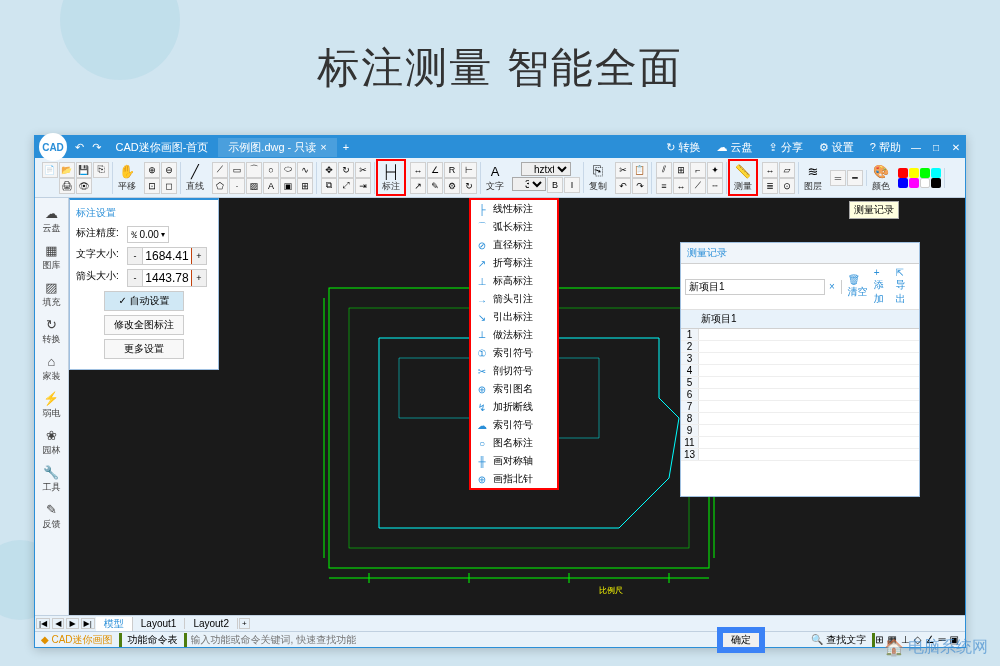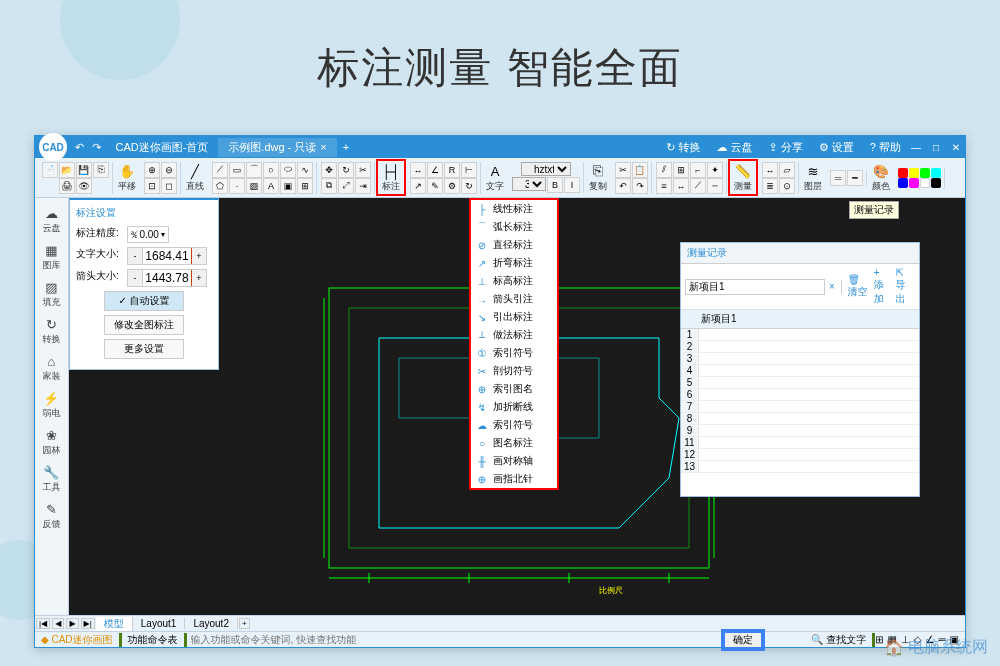--- a/index.html
+++ b/index.html
@@ -56,21 +56,21 @@
 .list-row { display: flex; border-bottom: 1px solid #eee; font-size: 10px; }
 .row-num { width: 18px; text-align: center; background: #f0f5fa; border-right: 1px solid #e0e0e0; }
 .tooltip { position: absolute; background: #ffffe0; border: 1px solid #aaa; padding: 1px 4px; font-size: 10px; z-index: 30; }
 .bottom-tabs { height: 16px; background: #e8f2fa; display: flex; align-items: center; font-size: 10px; border-top: 1px solid #c0d0e0; }
 .bottom-tabs .nav { padding: 0 2px; cursor: pointer; border: 1px solid #ccc; margin: 0 1px; font-size: 8px; }
 .bottom-tabs .btab { padding: 0 8px; cursor: pointer; border-right: 1px solid #ccc; }
 .bottom-tabs .btab.active { background: #fff; color: #2b8fd8; }
 .statusbar { height: 16px; background: #e8f2fa; display: flex; align-items: center; font-size: 10px; border-top: 1px solid #c0d0e0; }
 .status-item { padding: 0 6px; border-right: 3px solid #4d7c0f; }
 .status-input { flex: 1; border: none; background: transparent; font-size: 10px; padding: 0 4px; }
-.status-btn { padding: 0 8px; border: 4px solid #3b82f6; background: #f0f0f0; font-size: 10px; cursor: pointer; }
+.status-btn { padding: 0 8px; border: 6px solid #3b82f6; background: #f0f0f0; font-size: 10px; cursor: pointer; }
 .status-right { margin-left: auto; display: flex; gap: 4px; padding-right: 6px; }
 .cad-drawing { position: absolute; top: 80px; left: 250px; width: 400px; height: 330px; }
 .cad-drawing svg { width: 100%; height: 100%; }
 .watermark { position: absolute; bottom: 8px; right: 12px; font-size: 16px; color: #4a90d0; opacity: 0.7; display: flex; align-items: center; gap: 4px; }
 .color-swatch { width: 10px; height: 10px; border-radius: 2px; }
 .colors-row { display: flex; gap: 1px; }
 </style>
 </head>
 <body>
 
@@ -507,24 +507,20 @@
         </div>
         <div class="list-row">
           <div class="row-num">9</div>
           <div style="flex:1"></div>
         </div>
         <div class="list-row">
           <div class="row-num">11</div>
           <div style="flex:1"></div>
         </div>
         <div class="list-row">
-          <div class="row-num">12</div>
-          <div style="flex:1"></div>
-        </div>
-        <div class="list-row">
           <div class="row-num">13</div>
           <div style="flex:1"></div>
         </div>
       </div>
   </div>
 </div>
 
 <div class="watermark">
   <span>🏠</span>
   <span>电脑系统网</span>

